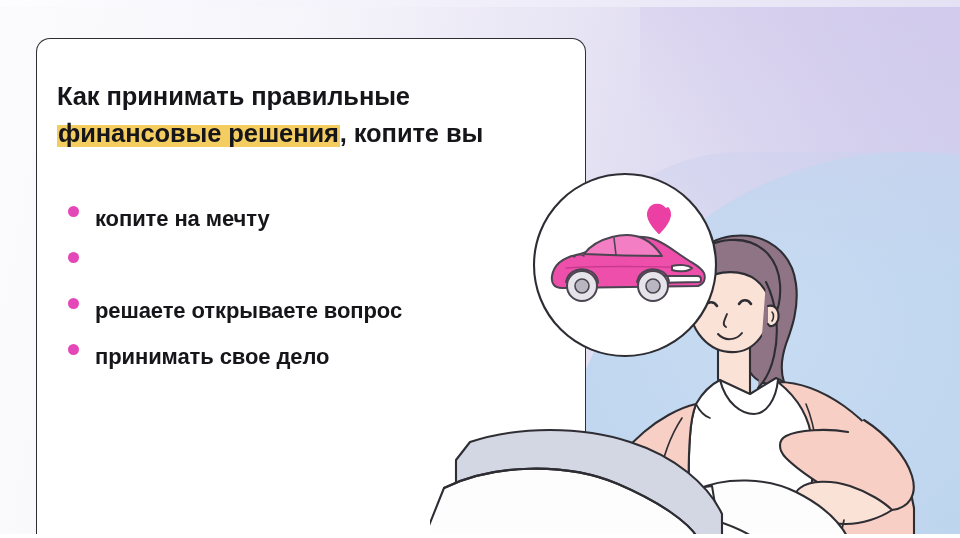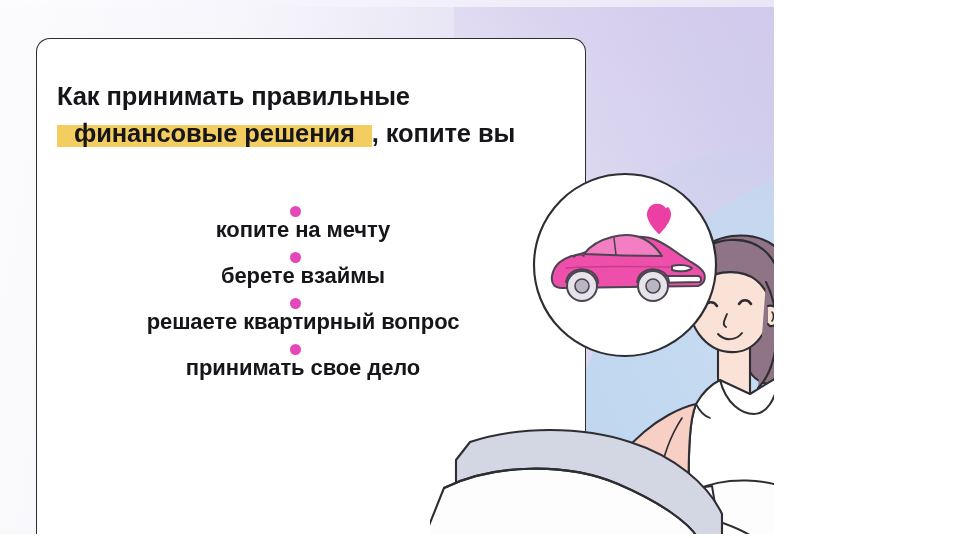--- a/index.html
+++ b/index.html
@@ -2,21 +2,21 @@
 <html><head>
 <meta charset="utf-8">
 <style>
   html, body {
     margin: 0;
     padding: 0;
     background: #ffffff;
   }
   #stage {
     position: relative;
-    width: 774px;
+    width: 960px;
     height: 538px;
     overflow: hidden;
     font-family: "Liberation Sans", sans-serif;
     background: #737373;
   }
 
   
   .bg-base {
     position: absolute;
     inset: 0;
@@ -85,35 +85,34 @@
     color: #15151a;
     letter-spacing: -0.1px;
     white-space: nowrap;
   }
   .heading .line2 { position: relative; }
   .hl {
     position: relative;
     display: inline;
     background: linear-gradient(to top, #f3cd5f 0%, #f3cd5f 78%, rgba(243,205,95,0) 78%);
     box-shadow: none;
-    padding: 0 17px;
+    padding: 0 1px;
   }
 
   
   .bullets {
     position: absolute;
     left: 68px;
     top: 206px;
     width: 470px;
   }
   .bullet-row {
     display: flex;
-    align-items: center;
+    align-items: flex-start;
     height: 46px;
-    flex-direction: column;
   }
   .dot {
     width: 11px;
     height: 11px;
     border-radius: 50%;
     background: #e448b8;
     flex: 0 0 auto;
     margin-right: 16px;
   }
   .bullet-text {
@@ -259,25 +258,24 @@
     <div class="line2"><span class="hl">финансовые решения</span><span>, копите вы</span></div>
   </div>
 
   <div class="bullets">
     <div class="bullet-row">
       <span class="dot"></span>
       <span class="bullet-text">копите на мечту</span>
     </div>
     <div class="bullet-row">
       <span class="dot"></span>
-      <span class="bullet-text">берете взаймы</span>
     </div>
     <div class="bullet-row">
       <span class="dot"></span>
-      <span class="bullet-text">решаете квартирный вопрос</span>
+      <span class="bullet-text">решаете открываете вопрос</span>
     </div>
     <div class="bullet-row">
       <span class="dot"></span>
       <span class="bullet-text">принимать свое дело</span>
     </div>
   </div>
 
   <div class="bubble">
     <svg width="186" height="186" viewBox="0 0 186 186" xmlns="http://www.w3.org/2000/svg">
       <circle cx="93" cy="93" r="91" fill="#ffffff" stroke="#2d2d33" stroke-width="2.1"></circle>

